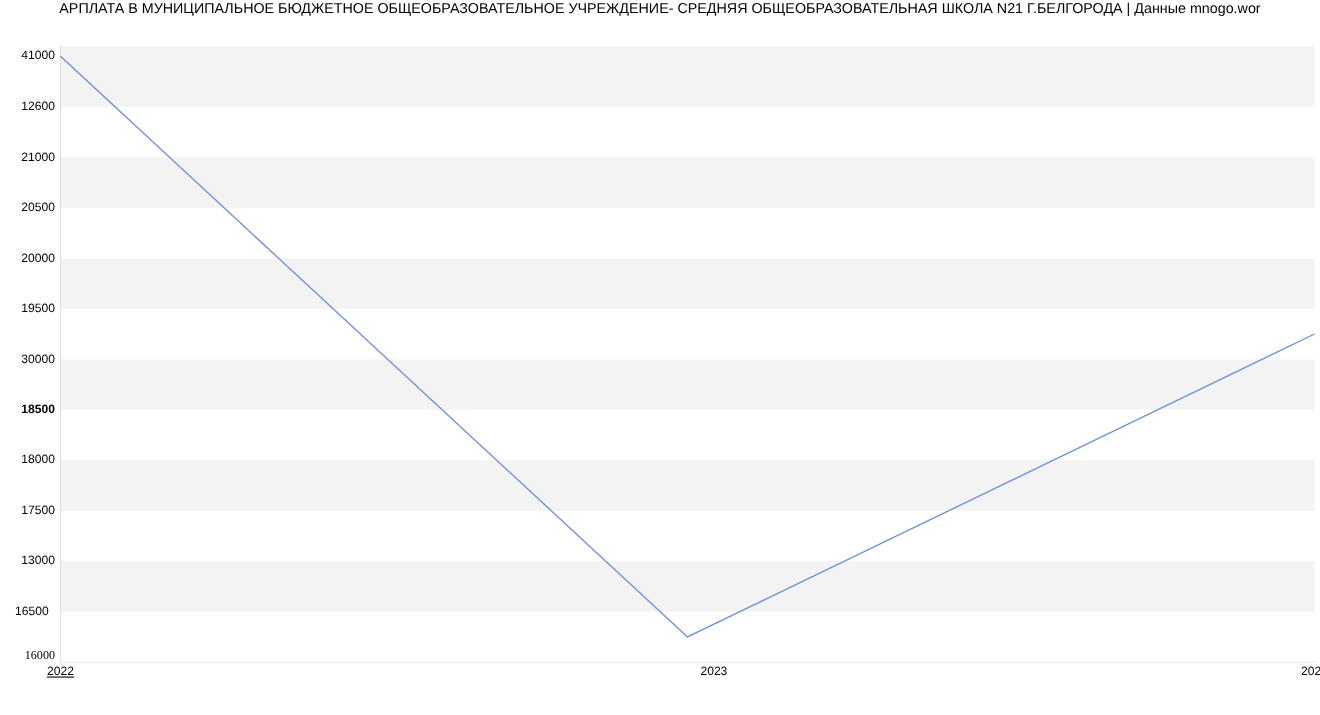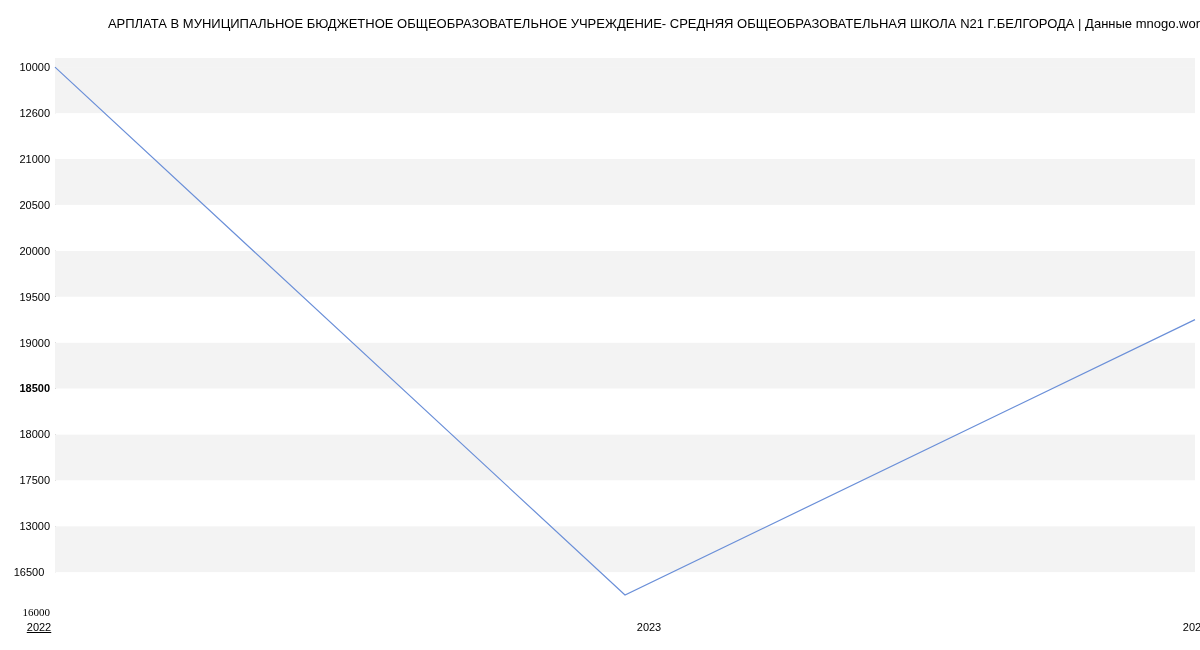--- a/index.html
+++ b/index.html
@@ -6,22 +6,22 @@
     body {
       font-family: Verdana, Geneva, sans-serif;
       background: #fff;
       width: 1200px;
       height: 650px;
       overflow: hidden;
       position: relative;
     }
     .chart-title {
       font-size: 13px;
-      text-align: right;
-      padding: 16px 0 2px;
+      text-align: center;
+      padding: 0 0 2px;
       color: #000;
       white-space: nowrap;
       width: 1200px;
       overflow: hidden;
     }
     .chart-container {
       position: relative;
       width: 1200px;
       height: 620px;
     }
@@ -95,25 +95,25 @@
       </g>
     <polyline class="data-line" points="0.00,9.18 570.00,537.05 1140.00,261.64"></polyline>
   </svg>
 
   <div class="y-tick-label" style="top: 579px; font-family: Liberation Serif, serif;">16000</div>
   <div class="y-tick-label" style="top: 539.098px; text-align: center;">16500</div>
   <div class="y-tick-label" style="top: 493.197px;">13000</div>
   <div class="y-tick-label" style="top: 447.295px;">17500</div>
   <div class="y-tick-label" style="top: 401.393px;">18000</div>
   <div class="y-tick-label" style="top: 355.492px; font-weight: bold;">18500</div>
-  <div class="y-tick-label" style="top: 309.59px;">19000</div>
+  <div class="y-tick-label" style="top: 309.59px;">30000</div>
   <div class="y-tick-label" style="top: 263.689px;">19500</div>
   <div class="y-tick-label" style="top: 217.787px;">20000</div>
   <div class="y-tick-label" style="top: 171.885px;">20500</div>
   <div class="y-tick-label" style="top: 125.984px;">21000</div>
   <div class="y-tick-label" style="top: 80.082px;">12600</div>
-  <div class="y-tick-label" style="top: 34.1803px;">10000</div>
+  <div class="y-tick-label" style="top: 34.1803px;">41000</div>
 
-  <div class="x-tick-label" style="left: 39px; text-decoration: underline;">2022</div>
+  <div class="x-tick-label" style="left: 55px; text-decoration: underline;">2022</div>
   <div class="x-tick-label" style="left: 625px; margin-left: 24px;">2023</div>
   <div class="x-tick-label" style="left: 1195px;">2024</div>
 
 </div>
 
 </body></html>

